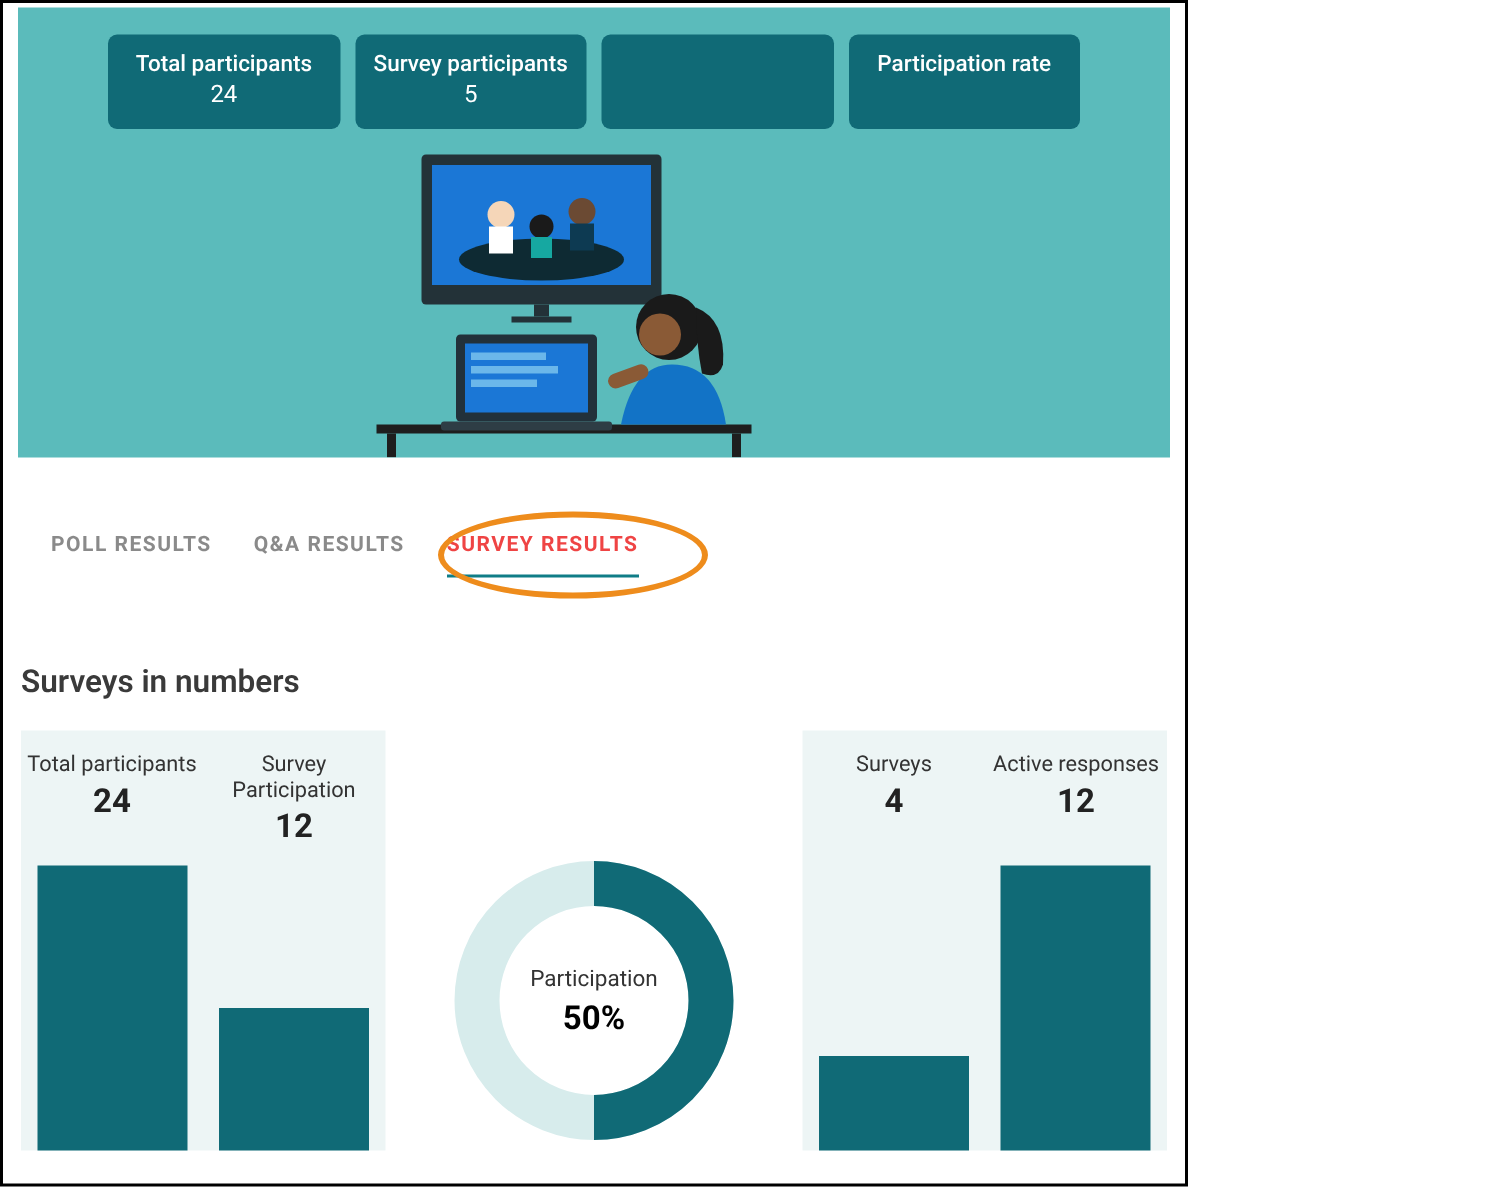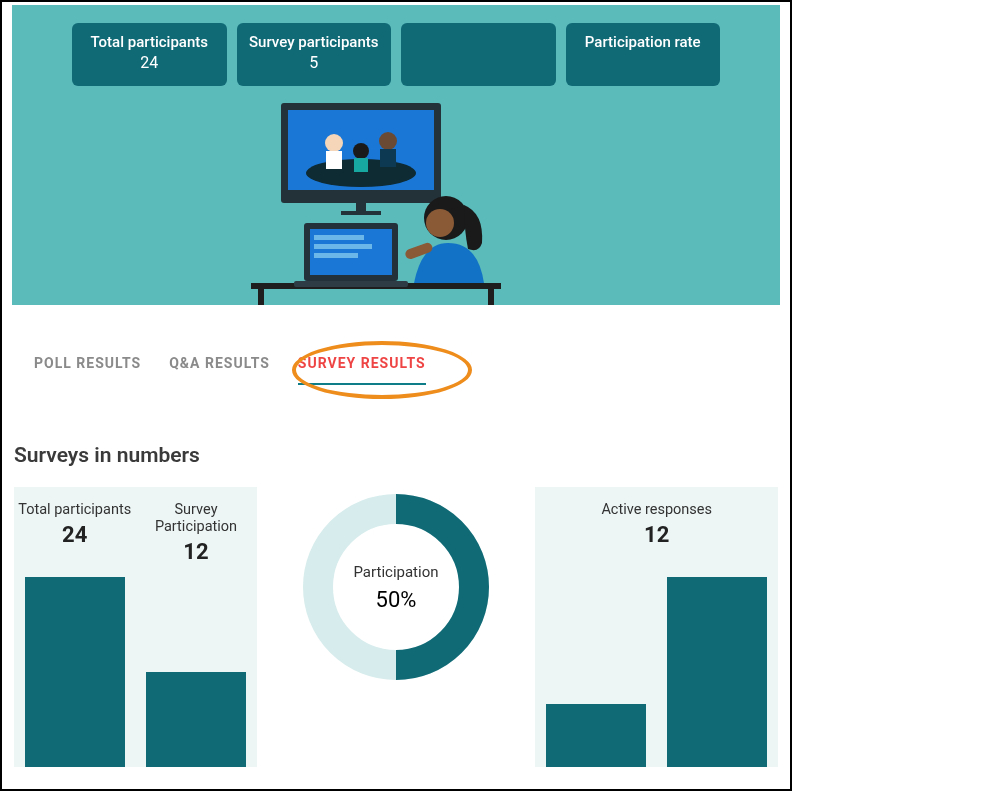--- a/index.html
+++ b/index.html
@@ -93,21 +93,21 @@
     background: #edf5f5;
     flex: 1;
     height: 280px;
     position: relative;
     display: flex;
     justify-content: space-around;
     padding-top: 14px;
   }
   .panel.center {
     background: transparent;
-    align-items: flex-start;
+    align-items: flex-end;
     justify-content: center;
     padding-top: 0;
   }
   .mini-col {
     text-align: center;
     width: 50%;
     position: relative;
   }
   .mini-col .m-label {
     font-size: 14.5px;
@@ -140,21 +140,21 @@
   }
   .donut-center {
     position: absolute;
     inset: 0;
     display: flex;
     flex-direction: column;
     align-items: center;
     justify-content: center;
   }
   .donut-center .d-label { font-size: 15px; color: #333; }
-  .donut-center .d-value { font-size: 22px; font-weight: 400; margin-top: 6px; }
+  .donut-center .d-value { font-size: 22px; font-weight: 700; margin-top: 6px; }
 </style>
 </head>
 <body>
 
 <div class="frame">
 
   <div class="hero">
     <div class="stat-row">
       <div class="stat-card">
         <div class="label">Total participants</div>
@@ -243,20 +243,24 @@
         </svg>
         <div class="donut-center">
           <div class="d-label">Participation</div>
           <div class="d-value">50%</div>
         </div>
       </div>
     </div>
 
     <div class="panel">
       <div class="mini-col">
+        <div class="m-label">Surveys</div>
+        <div class="m-value">4</div>
+      </div>
+      <div class="mini-col">
         <div class="m-label">Active responses</div>
         <div class="m-value">12</div>
       </div>
       <div class="bar-wrap">
         <div class="bar" style="height:63px"></div>
         <div class="bar" style="height:190px"></div>
       </div>
     </div>
 
   </div>

